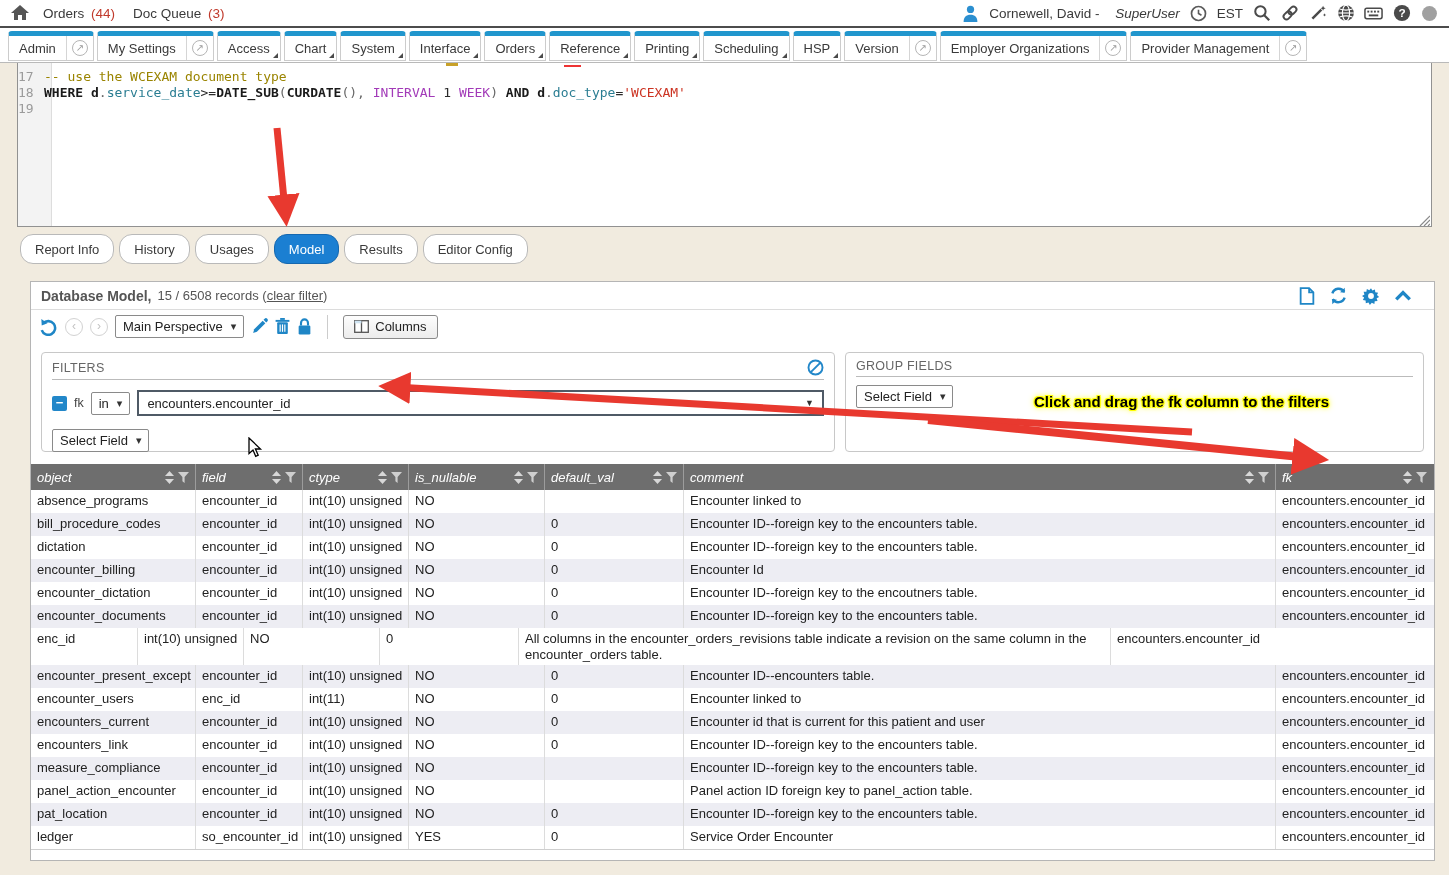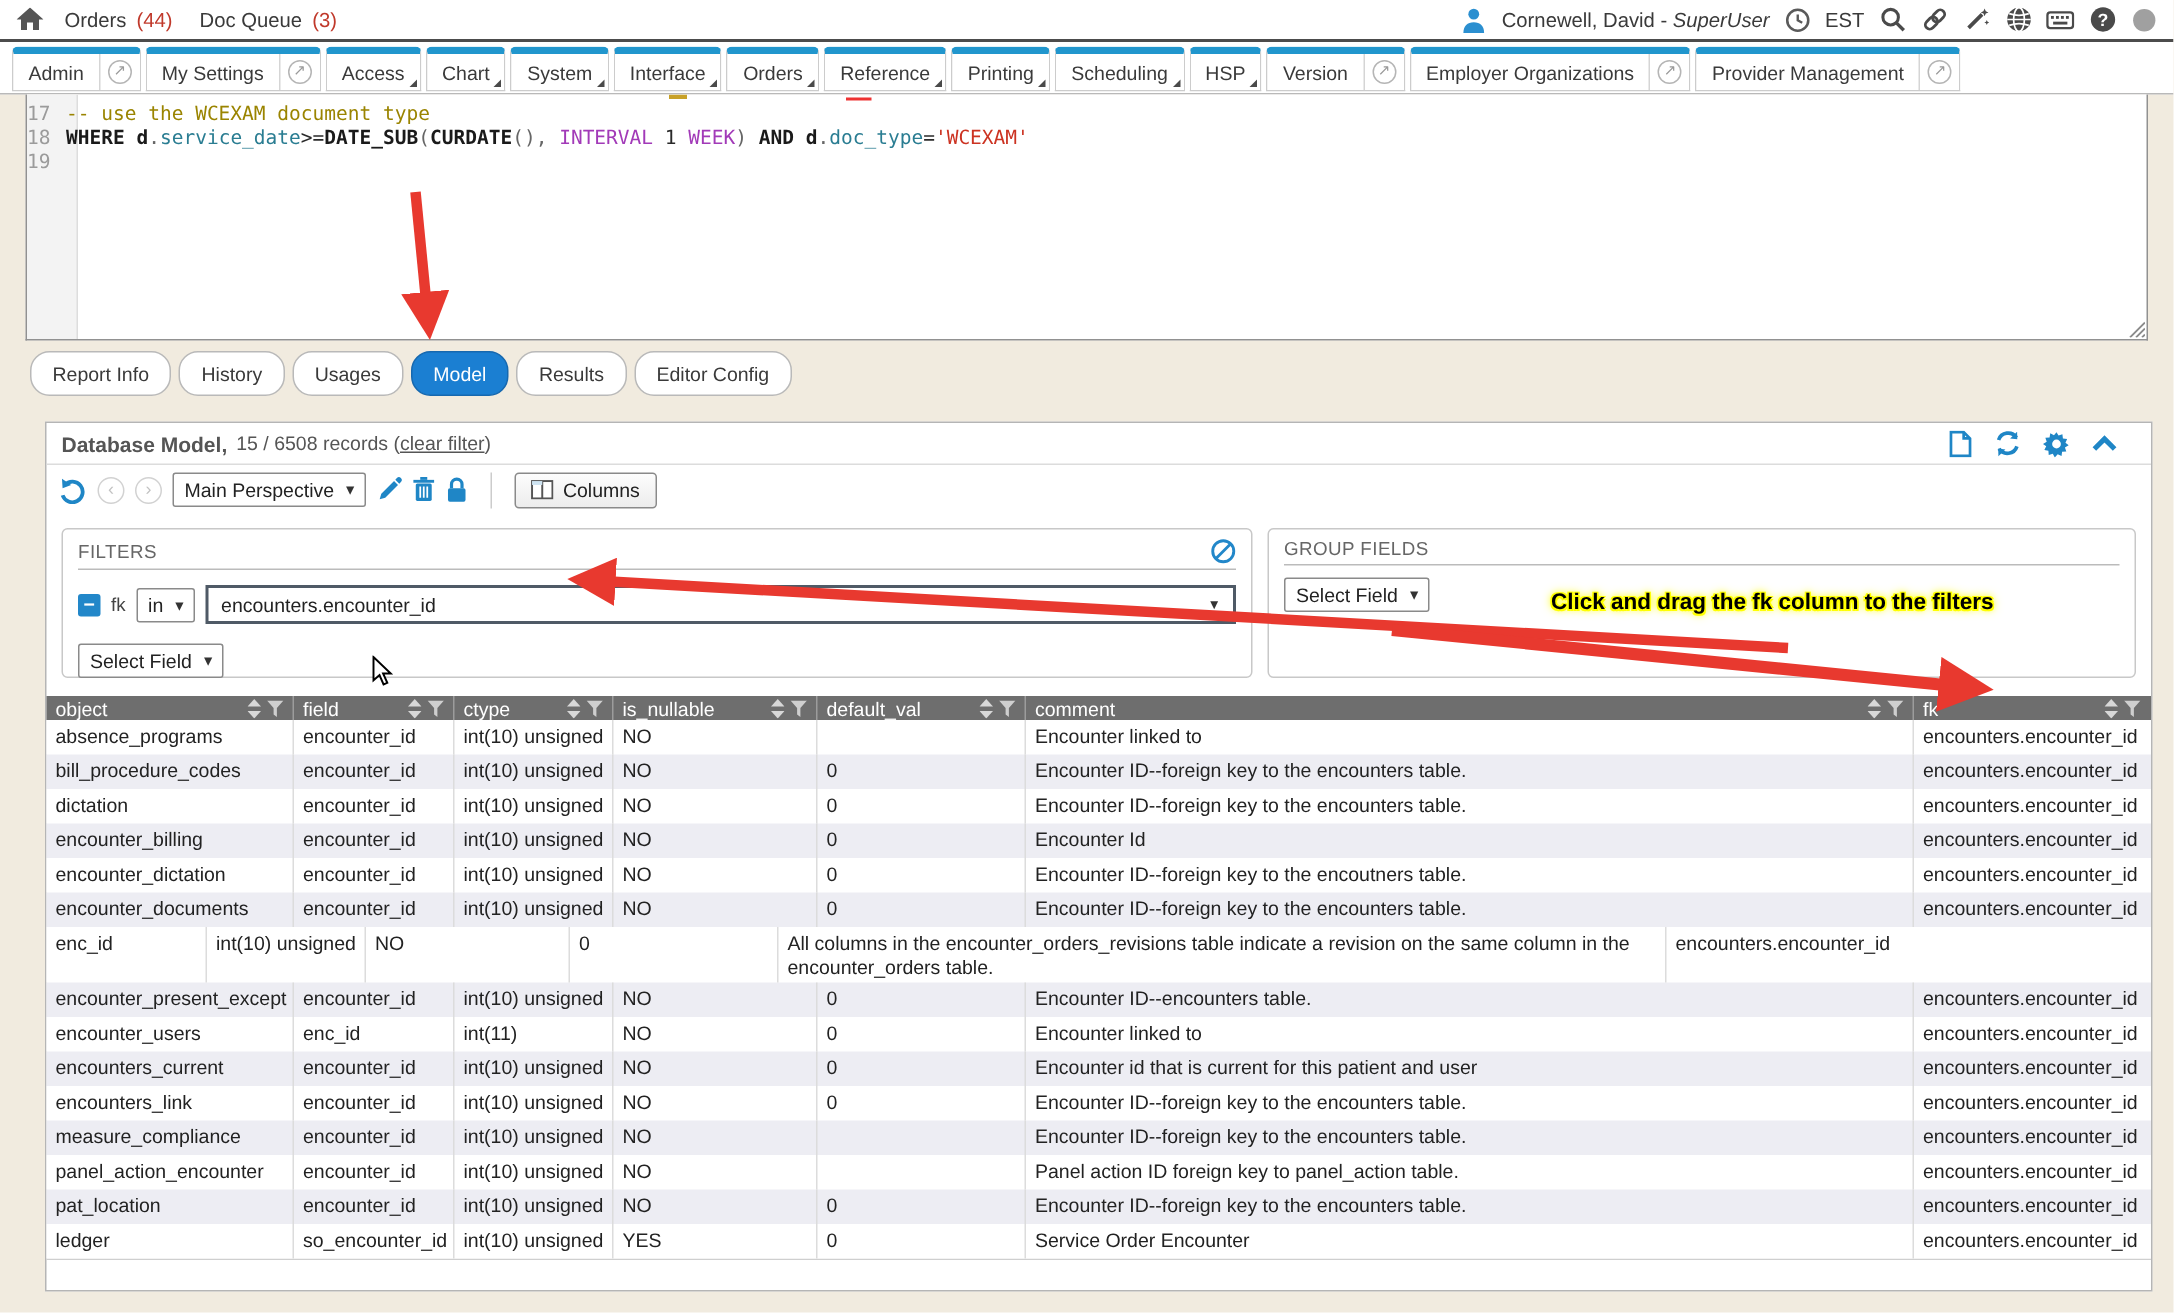--- a/index.html
+++ b/index.html
@@ -7,21 +7,21 @@
   body { font-family:"Liberation Sans", sans-serif; background:#f1ebdf; position:relative; }
   .screen { position:relative; width:1449px; height:875px; }
 
   
   .topbar { height:28px; background:#fff; border-bottom:2px solid #4c4c4c; display:flex; align-items:center; padding:0 10px; }
   .topbar-links { display:flex; align-items:center; gap:18px; margin-left:14px; }
   .toplink { font-size:13.5px; color:#3a3a3a; cursor:pointer; }
   .toplink .cnt { color:#c0392b; margin-left:3px; }
   .topbar-right { margin-left:auto; display:flex; align-items:center; gap:9px; }
   .username { font-size:13.5px; color:#3a3a3a; }
-  .username .role { font-style:italic; }
+  .username .role { font-style:italic;margin-left:12px; }
   .tz { font-size:13.5px; color:#3a3a3a; }
   .icn { display:inline-flex; align-items:center; justify-content:center; width:19px; height:19px; }
 
   
   .navbar { height:35px; background:#fff; border-bottom:1px solid #b9b9b9; display:flex; align-items:flex-end; padding:0 0 0 8px; }
   .navtab { position:relative; display:flex; align-items:stretch; height:30px; margin:0 3px 1px 0; background:#fff; border:1px solid #ccc; border-top:5px solid #2196cd; border-radius:4px 4px 0 0; font-size:13px; color:#3a3a3a; cursor:pointer; }
   .navtab .lbl { display:flex; align-items:center; padding:12px 10px; white-space:nowrap;text-align:right; }
   .navtab .ext { display:flex; align-items:center; justify-content:center; width:27px; border-left:1px solid #d5d5d5; color:#9a9a9a; }
   .navtab .ext .ring { width:16px; height:16px; border:1px solid #b5b5b5; border-radius:50%; font-size:10px; line-height:14px; text-align:center; color:#9a9a9a; }
   .navtab.has-menu::after { content:""; position:absolute; right:2px; bottom:2px; border-left:5px solid transparent; border-bottom:5px solid #4a4a4a; }
@@ -78,21 +78,21 @@
   .combo { flex:1; display:flex; align-items:center; border:2px solid #4f5a66; height:26px; padding:0 8px; font-size:13px; color:#222; background:#fff; }
   .combo .val { flex:1; }
   .combo::after { content:"▼"; font-size:9px; color:#333; }
   .second-row { margin-top:13px; }
   .group-select-row { margin-top:8px; }
   .annotation { position:absolute; left:188px; top:40px; font-size:15px; font-weight:bold; color:#000; white-space:nowrap;
      text-shadow:-1px -1px 0 #ffff00, 1px -1px 0 #ffff00, -1px 1px 0 #ffff00, 1px 1px 0 #ffff00, 0 0 4px #ffff00, 0 0 7px #ffff00; }
 
   
   .grid { margin:12px 0 0 0; font-size:13px; color:#222; }
-  .ghead { display:flex; background:#6e6e6e; color:#fff; height:16px; }
+  .ghead { display:flex; background:#6e6e6e; color:#fff; height:26px;font-style:italic; }
   .th { display:flex; align-items:center; gap:4px; padding:0 6px; border-right:1px solid #9c9c9c; cursor:pointer; }
   .th:last-child { border-right:none; }
   .th .th-label { flex:1; font-size:13px; white-space:nowrap; overflow:hidden; }
   .grow { display:flex; min-height:23px; background:#fff; }
   .grow:nth-child(even) { background:#ededf3; }
   .td { padding:3px 6px; border-right:1px solid #dcdcdc; white-space:nowrap; overflow:hidden; }
   .td:last-child { border-right:none; }
   .td.wrap { white-space:normal; line-height:15.5px; }
   .c0 { width:165px; flex:none; } .c1 { width:107px; flex:none; } .c2 { width:106px; flex:none; }
   .c3 { width:136px; flex:none; } .c4 { width:139px; flex:none;align-items:center; } .c5 { width:592px; flex:none; } .c6 { width:157px; flex:none; }

